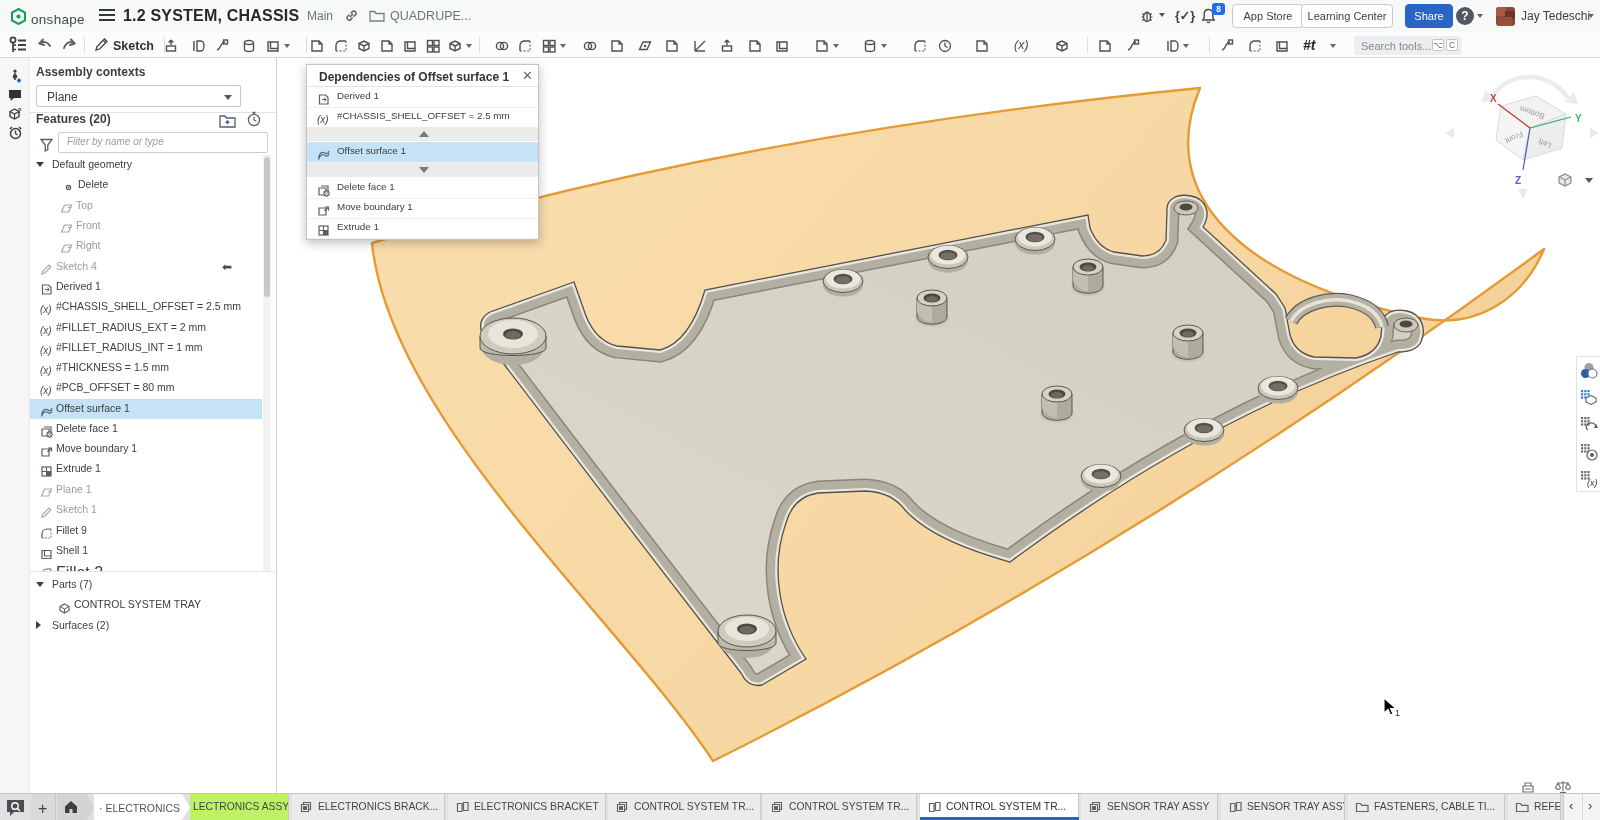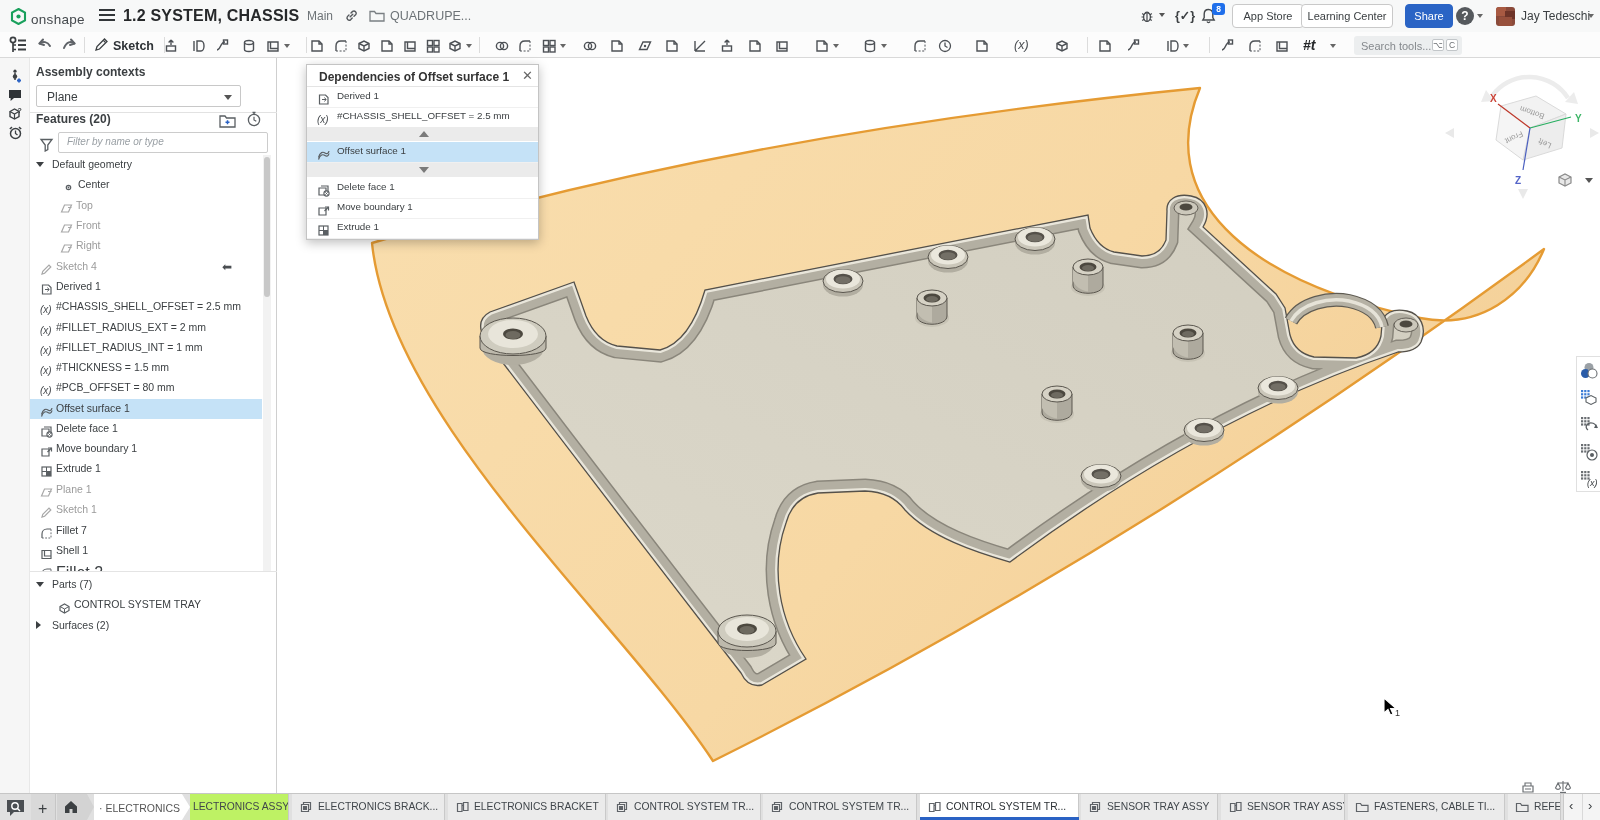--- a/index.html
+++ b/index.html
@@ -291,21 +291,21 @@
     </svg></div>
 <div class="abs" style="left:58px;top:132px;width:210px;height:21px;border:1px solid #ccc;border-radius:2px;background:#fff;">
 <div class="abs" style="left:8px;top:3px;font-size:10px;color:#9aa0a5;font-style:italic;">Filter by name or type</div>
   </div>
 <div class="abs" style="left:36px;top:162px;width:0;height:0;border-left:4.5px solid transparent;border-right:4.5px solid transparent;border-top:5.5px solid #3c4043;"></div>
 <div class="abs" style="left:52px;top:158px;font-size:10.5px;color:#3c4043;white-space:nowrap;">Default geometry</div>
 <div class="abs" style="left:62px;top:178px;"><svg class="ticon" width="13" height="13" viewBox="0 0 13 13" style="">
       <circle cx="6.5" cy="6.5" r="2.2" fill="none" stroke="#5a5f63" stroke-width="1.2"></circle>
       <circle cx="6.5" cy="6.5" r="0.9" fill="#5a5f63"></circle>
     </svg></div>
-<div class="abs" style="left:78px;top:178px;font-size:10.5px;color:#3c4043;white-space:nowrap;">Center</div>
+<div class="abs" style="left:78px;top:178px;font-size:10.5px;color:#3c4043;white-space:nowrap;">Delete</div>
 <div class="abs" style="left:60px;top:199px;"><svg class="ticon" width="13" height="13" viewBox="0 0 13 13" style="">
       <path d="M1.5 10 4.5 3h7l-3 7z" fill="none" stroke="#a8a8a8" stroke-width="1.2"></path>
       <path d="M8 5.5h3.5" stroke="#a8a8a8" stroke-width="1"></path>
     </svg></div>
 <div class="abs" style="left:76px;top:199px;font-size:10.5px;color:#9b9b9b;white-space:nowrap;">Top</div>
 <div class="abs" style="left:60px;top:219px;"><svg class="ticon" width="13" height="13" viewBox="0 0 13 13" style="">
       <path d="M1.5 10 4.5 3h7l-3 7z" fill="none" stroke="#a8a8a8" stroke-width="1.2"></path>
       <path d="M8 5.5h3.5" stroke="#a8a8a8" stroke-width="1"></path>
     </svg></div>
 <div class="abs" style="left:76px;top:219px;font-size:10.5px;color:#9b9b9b;white-space:nowrap;">Front</div>
@@ -375,21 +375,21 @@
     </svg></div>
 <div class="abs" style="left:56px;top:483px;font-size:10.5px;color:#9b9b9b;white-space:nowrap;">Plane 1</div>
 <div class="abs" style="left:40px;top:503px;"><svg class="ticon" width="13" height="13" viewBox="0 0 13 13" style="">
       <path d="M2 11l.8-2.6L9 2.2 10.8 4 4.6 10.2z" fill="none" stroke="#a8a8a8" stroke-width="1.2"></path>
     </svg></div>
 <div class="abs" style="left:56px;top:503px;font-size:10.5px;color:#9b9b9b;white-space:nowrap;">Sketch 1</div>
 <div class="abs" style="left:40px;top:524px;"><svg class="ticon" width="13" height="13" viewBox="0 0 13 13" style="">
       <path d="M2 11V7c0-2.8 2.2-5 5-5h4" fill="none" stroke="#5a5f63" stroke-width="1.2"></path>
       <path d="M2 11h9V2" stroke="#5a5f63" stroke-width="0.9" stroke-dasharray="1.8 1.4" fill="none"></path>
     </svg></div>
-<div class="abs" style="left:56px;top:524px;font-size:10.5px;color:#3c4043;white-space:nowrap;">Fillet 7</div>
+<div class="abs" style="left:56px;top:524px;font-size:10.5px;color:#3c4043;white-space:nowrap;">Fillet 9</div>
 <div class="abs" style="left:40px;top:544px;"><svg class="ticon" width="13" height="13" viewBox="0 0 13 13" style="">
       <path d="M2 3.5h9v8H2z" fill="none" stroke="#5a5f63" stroke-width="1.2"></path>
       <path d="M4.5 3.5v5.5H11" fill="none" stroke="#5a5f63" stroke-width="1.2"></path>
     </svg></div>
 <div class="abs" style="left:56px;top:544px;font-size:10.5px;color:#3c4043;white-space:nowrap;">Shell 1</div>
 <div class="abs" style="left:40px;top:564px;"><svg class="ticon" width="13" height="13" viewBox="0 0 13 13" style="">
       <path d="M2 11V7c0-2.8 2.2-5 5-5h4" fill="none" stroke="#5a5f63" stroke-width="1.2"></path>
       <path d="M2 11h9V2" stroke="#5a5f63" stroke-width="0.9" stroke-dasharray="1.8 1.4" fill="none"></path>
     </svg></div>
 <div class="abs" style="left:56px;top:564px;font-size:16px;color:#3c4043;white-space:nowrap;">Fillet 2</div>

